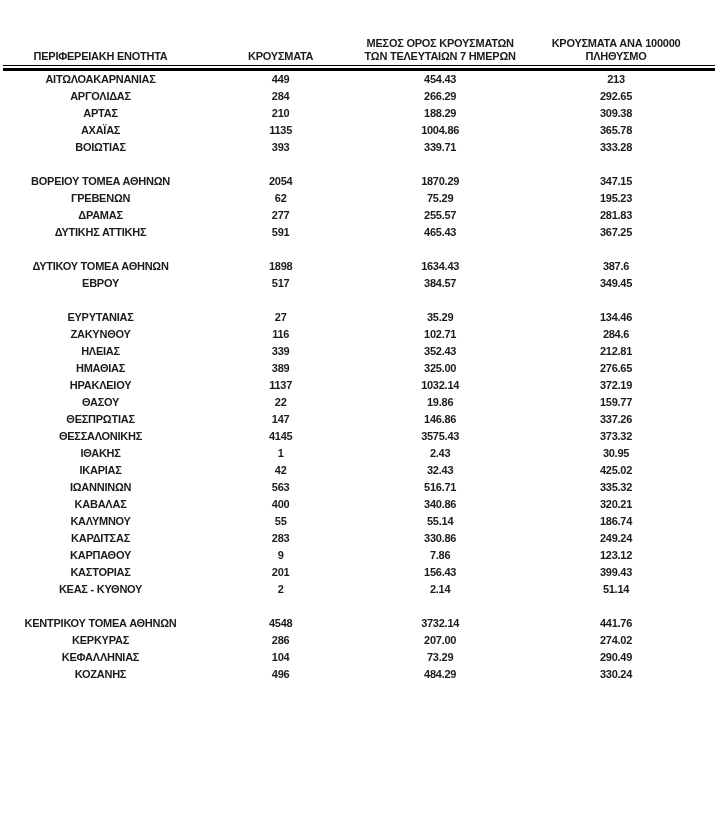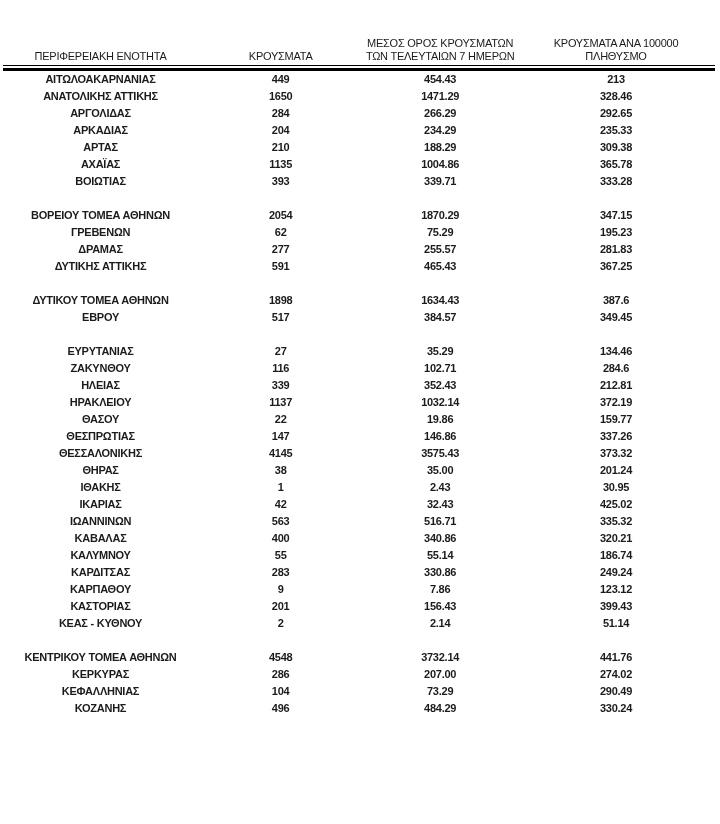--- a/index.html
+++ b/index.html
@@ -26,21 +26,21 @@
 
   th {
     vertical-align: bottom;
     padding: 12px 0 2px 0;
     border-bottom: 1px solid #000000;
     font-weight: 700;
   }
   .hline {
     font-size: 11px;
     line-height: 13px;
-    font-weight: 400;
+    font-weight: 700;
     letter-spacing: -0.25px;
     color: #1b1b1b;
     text-align: center;
     white-space: nowrap;
   }
   tr.rule-row td {
     height: 2px;
     padding: 0;
     border-bottom: 3px solid #000000;
   }
@@ -94,38 +94,26 @@
       </tr>
     </thead>
     <tbody id="table-body">
         <tr>
           <td class="data">ΑΙΤΩΛΟΑΚΑΡΝΑΝΙΑΣ</td>
           <td class="data">449</td>
           <td class="data">454.43</td>
           <td class="data">213</td>
         </tr>
         <tr>
-          <td class="data">ΑΝΑΤΟΛΙΚΗΣ ΑΤΤΙΚΗΣ</td>
-          <td class="data">1650</td>
-          <td class="data">1471.29</td>
-          <td class="data">328.46</td>
-        </tr>
-        <tr>
           <td class="data">ΑΡΓΟΛΙΔΑΣ</td>
           <td class="data">284</td>
           <td class="data">266.29</td>
           <td class="data">292.65</td>
         </tr>
         <tr>
-          <td class="data">ΑΡΚΑΔΙΑΣ</td>
-          <td class="data">204</td>
-          <td class="data">234.29</td>
-          <td class="data">235.33</td>
-        </tr>
-        <tr>
           <td class="data">ΑΡΤΑΣ</td>
           <td class="data">210</td>
           <td class="data">188.29</td>
           <td class="data">309.38</td>
         </tr>
         <tr>
           <td class="data">ΑΧΑΪΑΣ</td>
           <td class="data">1135</td>
           <td class="data">1004.86</td>
           <td class="data">365.78</td>
@@ -193,20 +181,26 @@
           <td class="data">102.71</td>
           <td class="data">284.6</td>
         </tr>
         <tr>
           <td class="data">ΗΛΕΙΑΣ</td>
           <td class="data">339</td>
           <td class="data">352.43</td>
           <td class="data">212.81</td>
         </tr>
         <tr>
+          <td class="data">ΗΜΑΘΙΑΣ</td>
+          <td class="data">389</td>
+          <td class="data">325.00</td>
+          <td class="data">276.65</td>
+        </tr>
+        <tr>
           <td class="data">ΗΡΑΚΛΕΙΟΥ</td>
           <td class="data">1137</td>
           <td class="data">1032.14</td>
           <td class="data">372.19</td>
         </tr>
         <tr>
           <td class="data">ΘΑΣΟΥ</td>
           <td class="data">22</td>
           <td class="data">19.86</td>
           <td class="data">159.77</td>
@@ -215,26 +209,20 @@
           <td class="data">ΘΕΣΠΡΩΤΙΑΣ</td>
           <td class="data">147</td>
           <td class="data">146.86</td>
           <td class="data">337.26</td>
         </tr>
         <tr>
           <td class="data">ΘΕΣΣΑΛΟΝΙΚΗΣ</td>
           <td class="data">4145</td>
           <td class="data">3575.43</td>
           <td class="data">373.32</td>
-        </tr>
-        <tr>
-          <td class="data">ΘΗΡΑΣ</td>
-          <td class="data">38</td>
-          <td class="data">35.00</td>
-          <td class="data">201.24</td>
         </tr>
         <tr>
           <td class="data">ΙΘΑΚΗΣ</td>
           <td class="data">1</td>
           <td class="data">2.43</td>
           <td class="data">30.95</td>
         </tr>
         <tr>
           <td class="data">ΙΚΑΡΙΑΣ</td>
           <td class="data">42</td>

